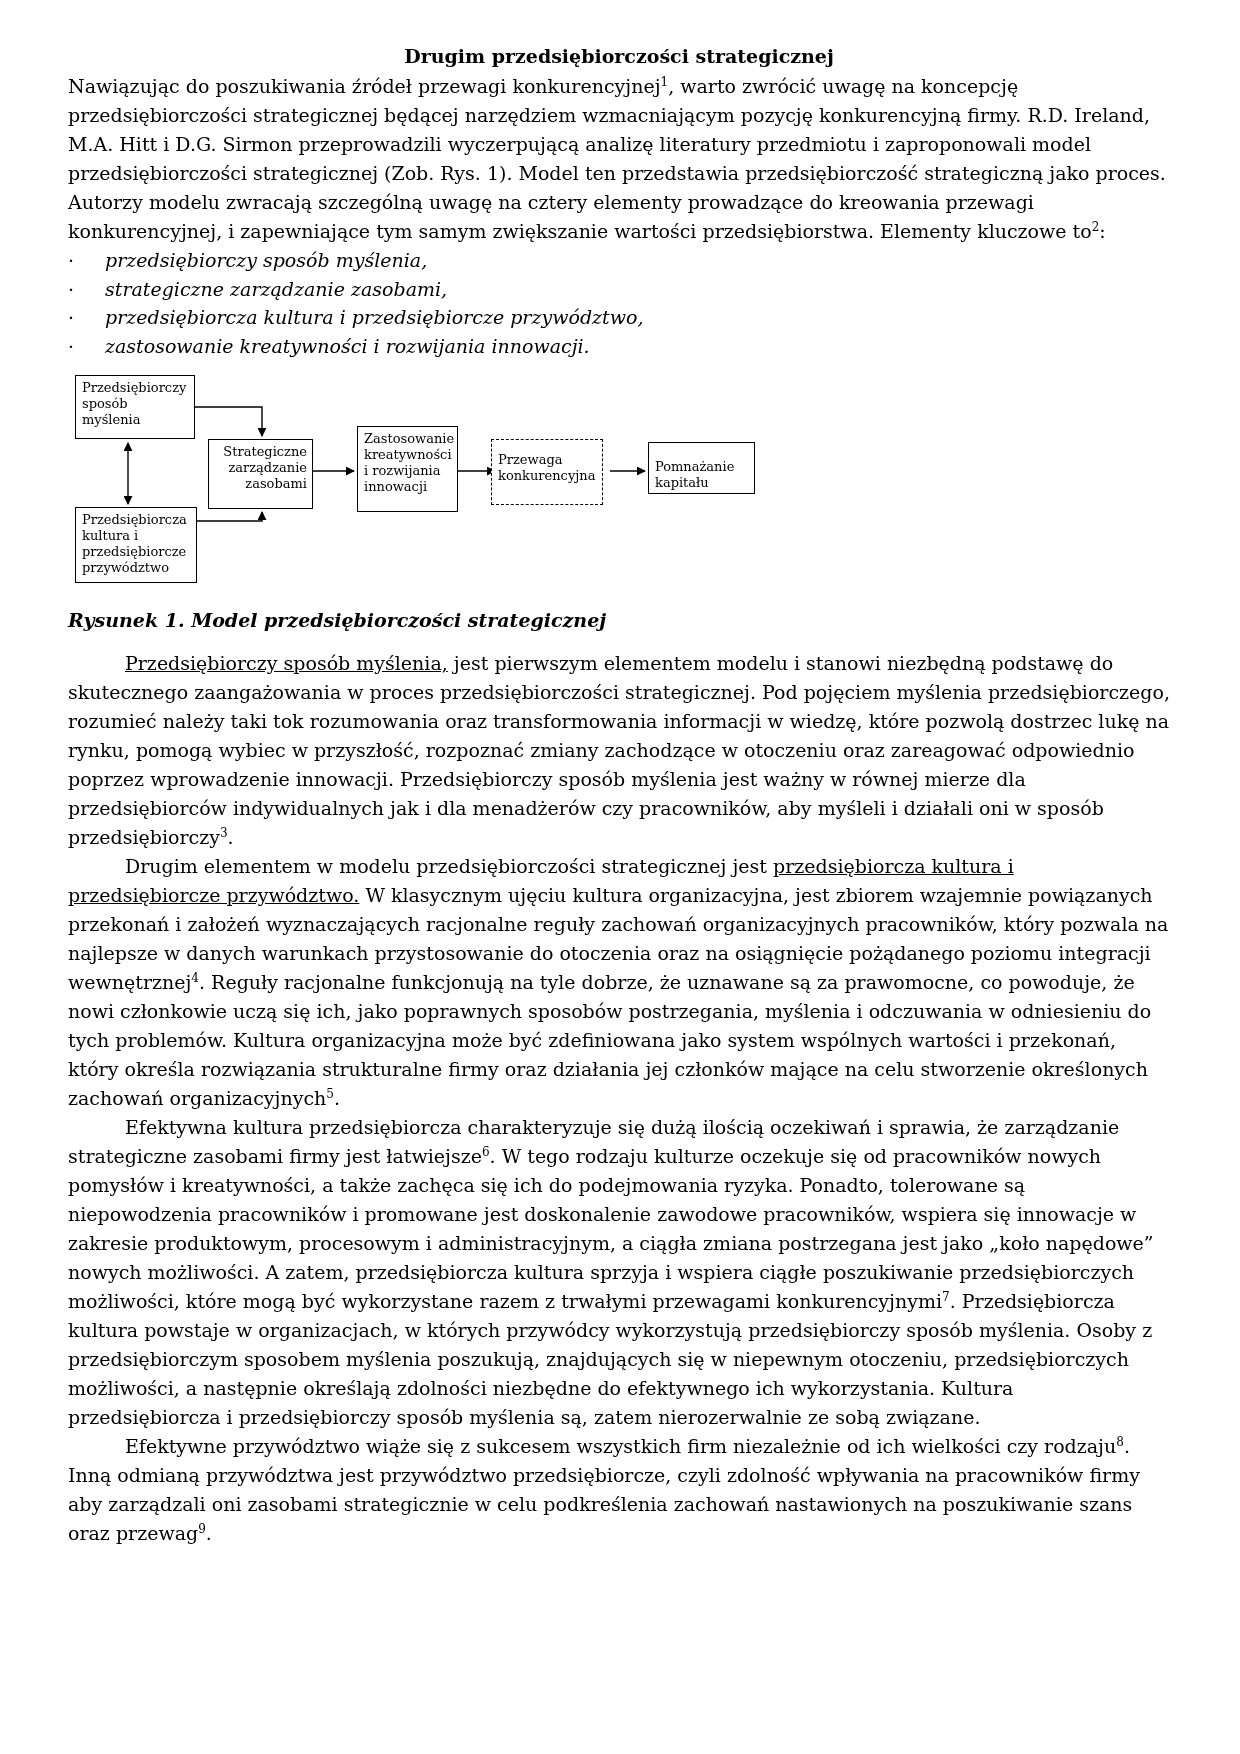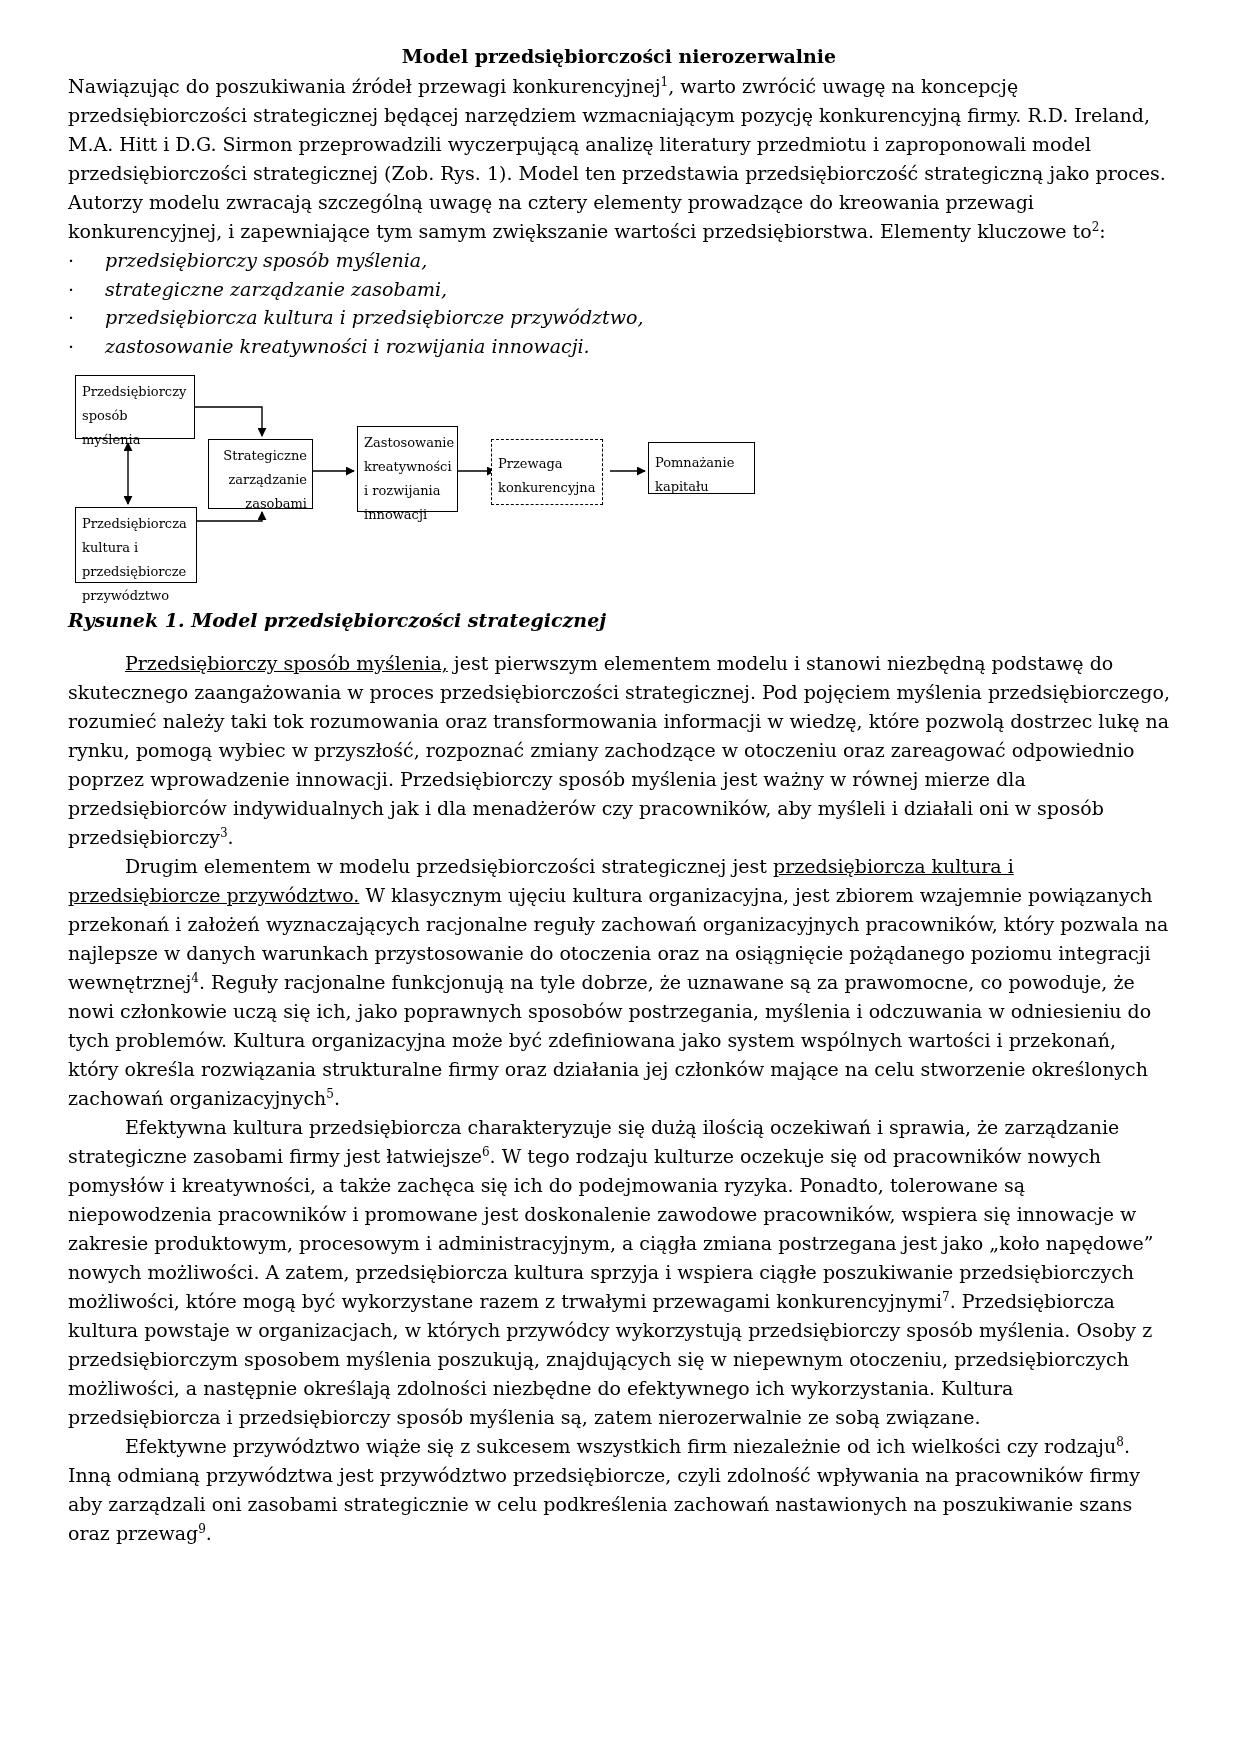--- a/index.html
+++ b/index.html
@@ -47,50 +47,50 @@
     height: 224px;
     margin: 8px 0 14px 0;
   }
   .diagram svg { position: absolute; left: 0; top: 0; }
   .conn { stroke: #000; stroke-width: 1.4; fill: none; }
   .dbox {
     position: absolute;
     border: 1px solid #000;
     background: #fff;
     font-size: 13px;
-    line-height: 24px;
+    line-height: 16px;
     padding: 4px 5px 2px 6px;
   }
   .b1 { left: 7px;   top: 7px;   width: 120px; height: 64px; }
   .b2 { left: 7px;   top: 139px; width: 122px; height: 76px; }
   .b3 { left: 140px; top: 71px;  width: 105px; height: 70px; text-align: right; }
   .b4 { left: 289px; top: 58px;  width: 101px; height: 86px; }
   .b5 { left: 423px; top: 71px;  width: 112px; height: 66px; border: 1.6px dashed #000; padding-top: 12px; }
-  .b6 { left: 580px; top: 74px;  width: 107px; height: 52px; padding-top: 8px; }
+  .b6 { left: 580px; top: 74px;  width: 107px; height: 52px; padding-top: 16px; }
 
   .caption {
     font-size: 19px;
     line-height: 29px;
     font-weight: bold;
     font-style: italic;
     margin: 10px 0 14px 0;
   }
   .source {
     font-size: 19px;
     line-height: 29px;
     font-style: italic;
     margin: 0 0 1px 0;
   }
 </style>
 </head>
 <body>
 
 <div class="page">
 
-  <div class="title">Model przedsiębiorczości nierozerwalnie</div>
+  <div class="title">Drugim przedsiębiorczości strategicznej</div>
 
   <p class="body"><span>Nawiązując do poszukiwania źródeł przewagi konkurencyjnej</span><sup>1</sup><span>, warto zwrócić uwagę na koncepcję przedsiębiorczości strategicznej będącej narzędziem wzmacniającym pozycję konkurencyjną firmy. R.D. Ireland, M.A. Hitt i D.G. Sirmon przeprowadzili wyczerpującą analizę literatury przedmiotu i zaproponowali model przedsiębiorczości strategicznej (Zob. Rys. 1). Model ten przedstawia przedsiębiorczość strategiczną jako proces. Autorzy modelu zwracają szczególną uwagę na cztery elementy prowadzące do kreowania przewagi konkurencyjnej, i zapewniające tym samym zwiększanie wartości przedsiębiorstwa. Elementy kluczowe to</span><sup>2</sup><span>:</span></p>
 
   <ul class="bullets">
     <li><span class="marker">·</span><span>przedsiębiorczy sposób myślenia,</span></li>
     <li><span class="marker">·</span><span>strategiczne zarządzanie zasobami,</span></li>
     <li><span class="marker">·</span><span>przedsiębiorcza kultura i przedsiębiorcze przywództwo,</span></li>
     <li><span class="marker">·</span><span>zastosowanie kreatywności i rozwijania innowacji.</span></li>
   </ul>
 

